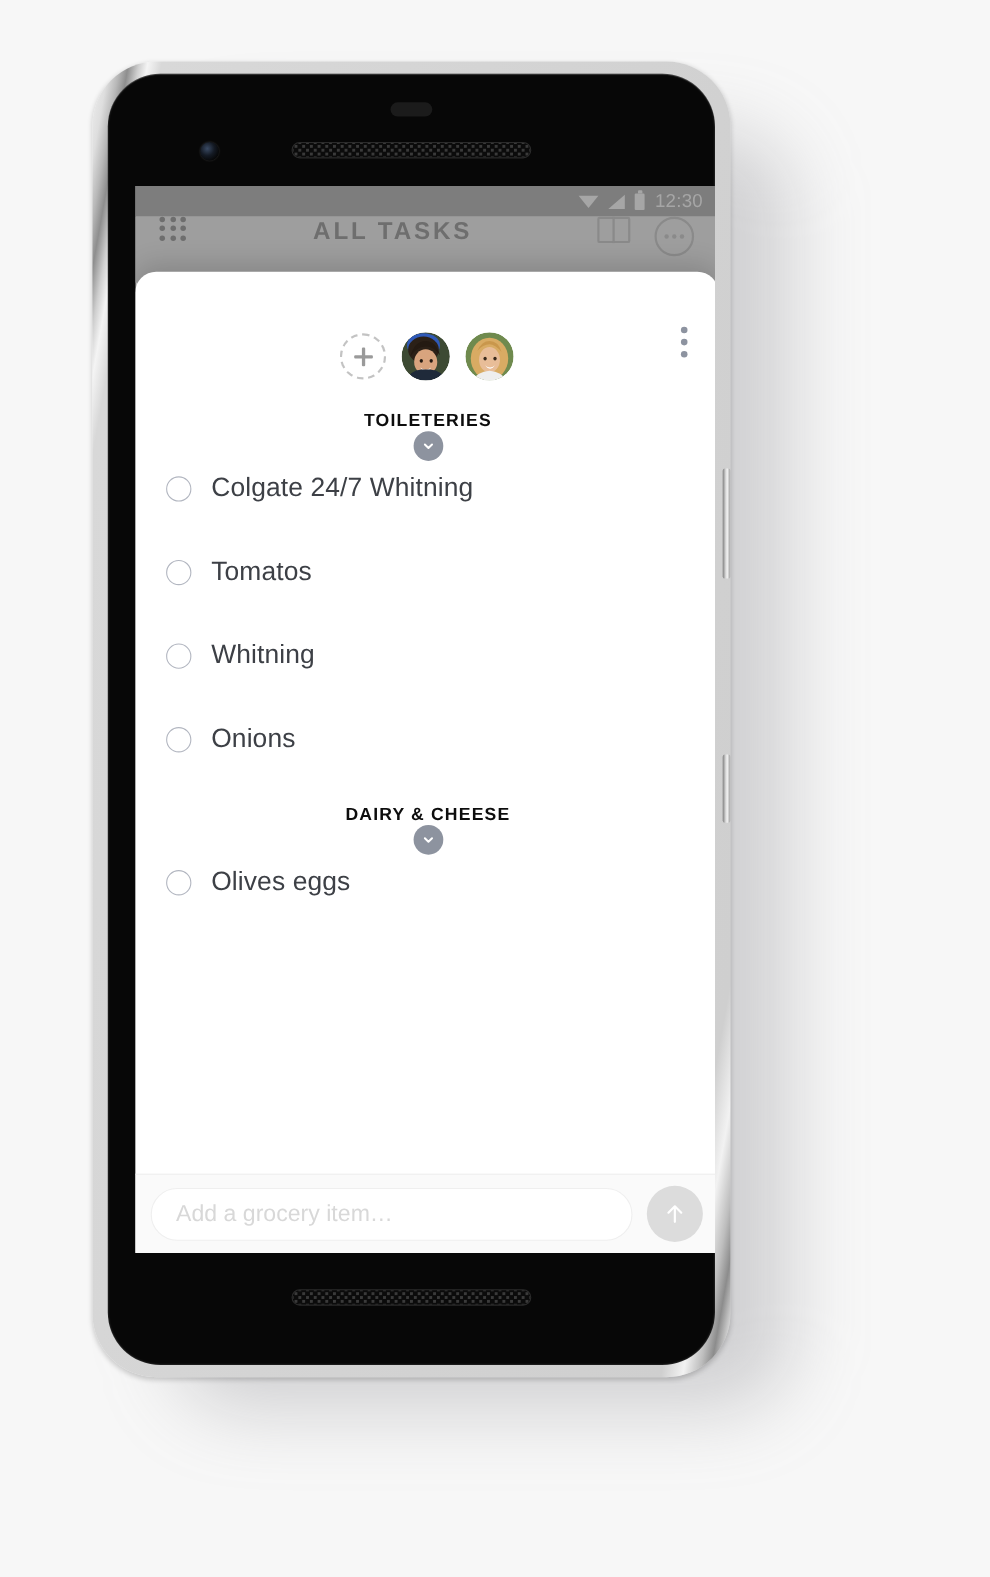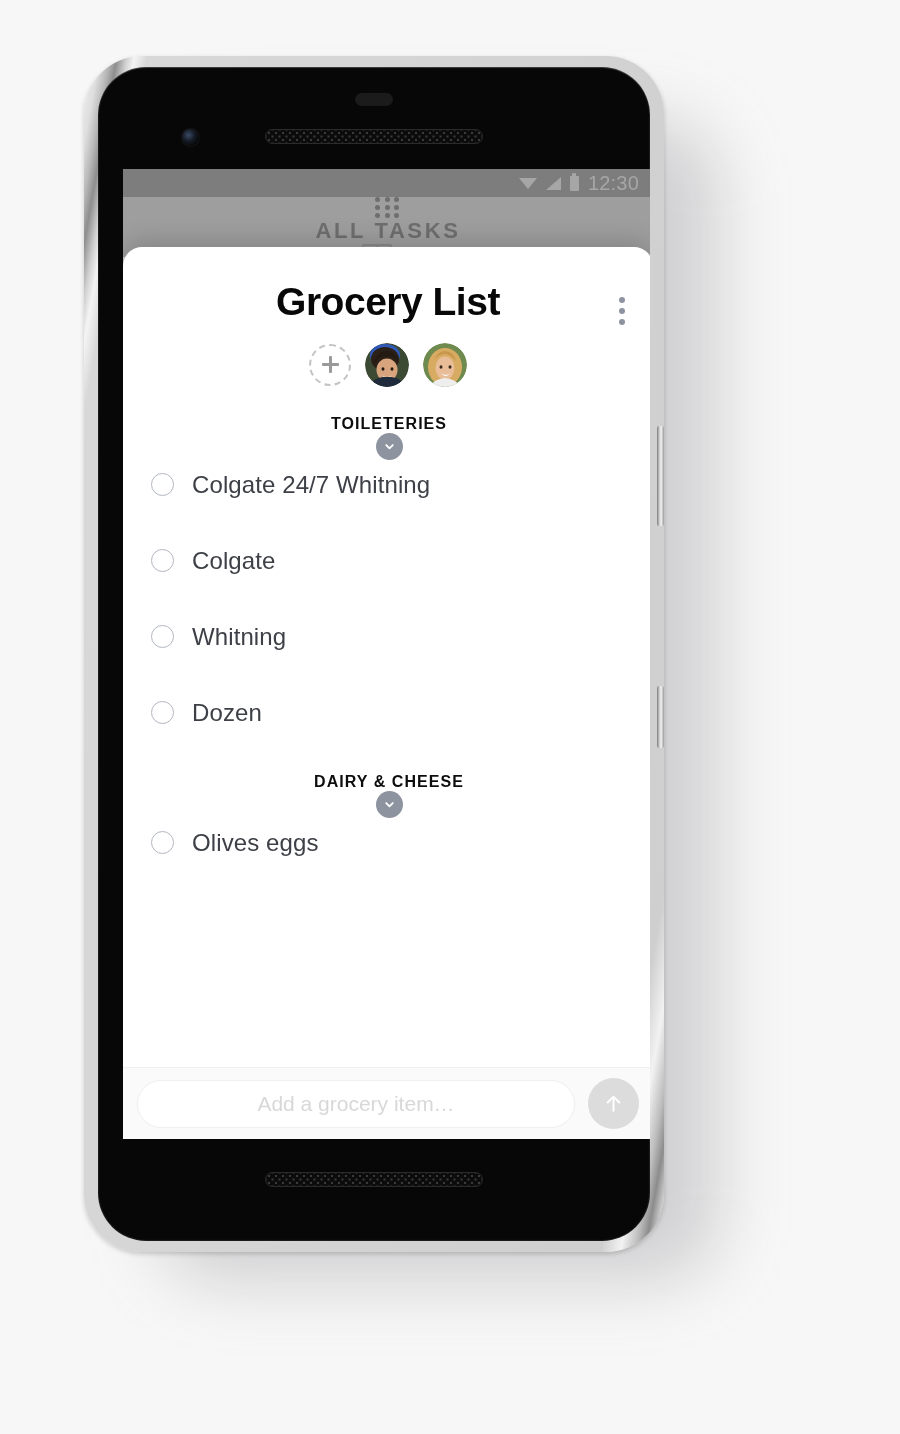--- a/index.html
+++ b/index.html
@@ -161,34 +161,33 @@
   }
   .battery::before {
     content: "";
     position: absolute;
     left: 2.5px; top: -3px;
     width: 4px; height: 3px;
     background: #a6a6a6;
     border-radius: 1px 1px 0 0;
   }
   #status-time {
-    font-size: 20px;
+    font-size: 17px;
     color: #a6a6a6;
     letter-spacing: 0.2px;
   }
 
   #bg-appbar {
     position: absolute;
     left: 0; top: 28px; right: 0;
     height: 60px;
     background: #9e9e9e;
     display: flex;
-    align-items: center;
+    align-items: flex-start;
     padding: 0 22px;
-    flex-direction: column;
   }
   #bg-grid-icon {
     width: 26px; height: 22px;
     display: grid;
     grid-template-columns: repeat(3, 1fr);
     grid-template-rows: repeat(3, 1fr);
     gap: 3px;
   }
   #bg-grid-icon i {
     display: block;
@@ -393,21 +392,20 @@
     flex: 1;
     height: 48px;
     border-radius: 26px;
     border: 1px solid #efefef;
     background: #ffffff;
     padding: 0 22px;
     font-size: 21px;
     font-family: "Liberation Sans", sans-serif;
     color: #14532d;
     outline: none;
-    text-align: center;
   }
   #grocery-input::placeholder { color: #d8d8d8; }
   #send-button {
     width: 51px; height: 51px;
     border-radius: 50%;
     background: #dcdcdc;
     border: none;
     display: flex;
     align-items: center;
     justify-content: center;
@@ -464,21 +462,20 @@
               <i></i>
                 <i></i>
                 <i></i>
             </span>
           </div>
         </div>
 
         <div id="modal-sheet">
 
           <div id="sheet-header">
-            <div id="list-title">Grocery List</div>
 
             <div id="overflow-menu">
               <i></i>
                 <i></i>
                 <i></i>
             </div>
 
             <div id="members-row">
 
               <div id="add-member-button">
@@ -538,29 +535,29 @@
                 </svg>
               </span>
             </div>
             <div class="task-row">
               <span class="task-checkbox"></span>
               <span class="task-label">Colgate 24/7 Whitning</span>
             </div>
 
             <div class="task-row">
               <span class="task-checkbox"></span>
-              <span class="task-label">Colgate</span>
+              <span class="task-label">Tomatos</span>
             </div>
             <div class="task-row">
               <span class="task-checkbox"></span>
               <span class="task-label">Whitning</span>
             </div>
             <div class="task-row">
               <span class="task-checkbox"></span>
-              <span class="task-label">Dozen</span>
+              <span class="task-label">Onions</span>
             </div>
 
             <div class="section-header">
               <span class="section-title">DAIRY &amp; CHEESE</span>
               <span class="collapse-button">
                 <svg width="13" height="13" viewBox="0 0 16 16" aria-hidden="true">
                   <path d="M4 6.2 L8 10.2 L12 6.2" fill="none" stroke="#ffffff" stroke-width="2.2" stroke-linecap="round" stroke-linejoin="round"></path>
                 </svg>
               </span>
             </div>

